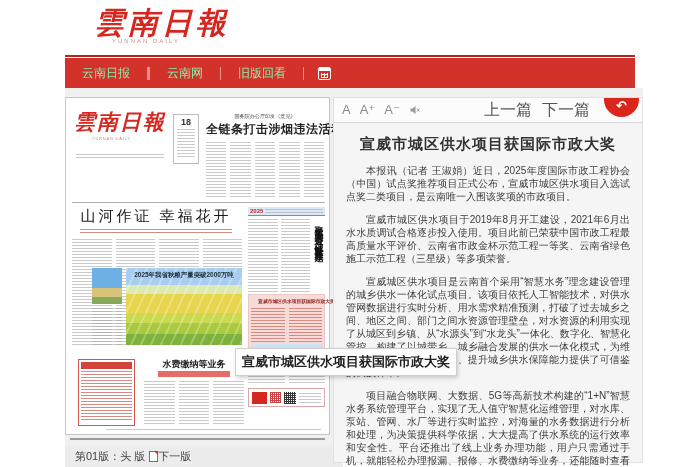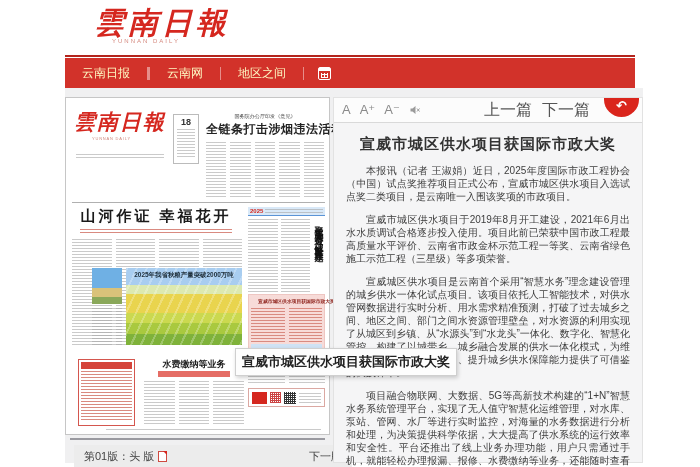--- a/index.html
+++ b/index.html
@@ -11,21 +11,21 @@
   .site-header { position:absolute; left:0; top:0; width:700px; height:56px; background:#fff; }
   .logo { position:absolute; left:94px; top:6px; cursor:pointer; }
   .logo-zh { font-family:"DejaVu Serif","Liberation Serif",serif; font-weight:bold; font-style:italic;
              font-size:30px; color:#d5271f; letter-spacing:4px; line-height:34px; }
   .logo-en { font-size:6px; color:#d5897f; letter-spacing:2px; margin:-2px 0 0 18px; }
 
   
   .nav-topline { position:absolute; left:65px; top:55px; width:570px; height:2px; background:#b3241c; }
   .navbar { position:absolute; left:65px; top:58px; width:570px; height:30px; background:#d2322a;
             display:flex; align-items:center; color:#fff; font-size:12px; }
-  .nav-item { flex:0 0 auto; padding:0 17px; color:#fef9c3; text-decoration:none; cursor:pointer; white-space:nowrap; }
+  .nav-item { flex:0 0 auto; padding:0 17px; color:#86efac; text-decoration:none; cursor:pointer; white-space:nowrap; }
   .nav-sep { width:1px; height:13px; background:rgba(255,255,255,.45); }
   .nav-right { display:flex; align-items:center; margin-left:14px; }
   .cal-icon { width:13px; height:13px; border:1px solid #fff; border-radius:2px; position:relative; display:inline-block; cursor:pointer;
               background:linear-gradient(#fff 0 3px, transparent 3px); }
   .cal-icon::after { content:""; position:absolute; left:2px; top:5px; width:7px; height:5px;
               background:repeating-linear-gradient(90deg,#fff 0 1px,transparent 1px 3px),
                          repeating-linear-gradient(0deg,#fff 0 1px,transparent 1px 3px); }
   .nav-date { margin-left:26px; white-space:nowrap; cursor:pointer; }
 
   
@@ -48,21 +48,21 @@
   .mast-slogan { left:10px; top:56px; width:88px; height:5px; }
   .datebox { left:107px; top:16px; width:26px; height:50px; border:1px solid #bbb; text-align:center; padding-top:2px; }
   .datebox .dd { font-size:9px; font-weight:bold; color:#333; line-height:10px; }
   .datebox .dlines { margin:2px auto 0; width:18px; height:30px; }
   .top-art { left:140px; top:14px; width:118px; }
   .top-kicker { font-size:6px; transform:scale(.85); color:#444; text-align:center; white-space:nowrap; }
   .top-head { font-size:12px; font-weight:bold; color:#222; text-align:center; white-space:nowrap; letter-spacing:.5px; }
   .top-cols { margin-top:4px; height:56px; }
   .mast-rule { left:6px; top:104px; width:253px; height:1px; background:#9c9c9c; opacity:.8; }
 
-  .main-head { left:2px; top:109px; width:176px; text-align:center; font-size:15px; font-weight:bold;
+  .main-head { left:2px; top:109px; width:176px; text-align:center; font-size:15px; font-weight:normal;
                color:#1a1a1a; letter-spacing:3px; white-space:nowrap; }
   .main-sub { left:14px; top:131px; width:152px; height:4px; }
   .main-cols { left:6px; top:141px; width:170px; height:106px; }
 
   .econ { left:182px; top:109px; width:77px; }
   .econ-bar { height:9px; background:#d9e9f8; border-bottom:1px solid #5b94d6; display:flex; align-items:center; padding:0 2px; }
   .econ-year { font-size:6px; font-weight:bold; color:#d5271f; line-height:8px; }
   .econ-bar .sim { flex:1; height:4px; margin-left:2px; }
   .econ-body { margin-top:3px; height:128px; display:flex; gap:3px; }
   .econ-text { flex:1; }
@@ -99,22 +99,22 @@
   .notice-box { left:12px; top:261px; width:57px; height:67px; border:1px solid #d4564e; padding:2px; }
   .notice-bar { height:7px; background:#d5443a; margin-bottom:2px; }
   .notice-lines { height:50px; }
 
   .bottom-head { left:78px; top:260px; width:100px; text-align:center; font-size:9px; font-weight:bold; color:#1a1a1a; white-space:nowrap; }
   .bottom-sub { left:92px; top:273px; width:72px; height:6px; background:#e0544a; opacity:.85; }
   .bottom-cols { left:78px; top:283px; width:100px; height:44px; }
   .paper-footer { left:40px; top:331px; width:215px; height:3px; }
 
   
-  .pager { position:absolute; left:74px; top:445px; width:278px; height:22px; background:#ececec;
-           display:flex; align-items:center; justify-content:space-between; padding:0 10px; font-size:11px; color:#444; }
+  .pager { position:absolute; left:65px; top:445px; width:278px; height:22px; background:#ececec;
+           display:flex; align-items:center; justify-content:flex-start; padding:0 10px; font-size:11px; color:#444; }
   .edition { display:flex; align-items:center; gap:4px; cursor:pointer; }
   .pdf-icon { width:9px; height:11px; border:1px solid #cf4a40; position:relative; background:#fff; display:inline-block; }
   .pdf-icon::after { content:""; position:absolute; right:-1px; top:-1px; border-style:solid; border-width:0 4px 4px 0;
                      border-color:transparent #d5271f transparent transparent; }
   .next-page { cursor:pointer; color:#444; text-decoration:none; }
 
   
   .article-panel { position:absolute; left:333px; top:97px; width:310px; height:366px; background:#f5f5f6;
                    border:1px solid #e2e2e2; }
   .toolbar { position:relative; height:25px; background:#fcfcfc; border-bottom:1px solid #d9d9d9;
@@ -151,21 +151,21 @@
   </header>
 
   <div class="nav-topline"></div>
   <nav class="navbar">
     <a class="nav-item">云南日报</a>
     <span class="nav-sep"></span>
     <span class="nav-sep"></span>
     <span class="nav-sep"></span>
     <a class="nav-item">云南网</a>
     <span class="nav-sep"></span>
-    <a class="nav-item">地区之间</a>
+    <a class="nav-item">旧版回看</a>
     <span class="nav-sep"></span>
     <span class="nav-right">
       <span class="cal-icon"></span>
     </span>
   </nav>
 
   <div class="content-bg"></div>
 
   <div class="paper">
     <div class="p-abs mast-zh">雲南日報</div>

